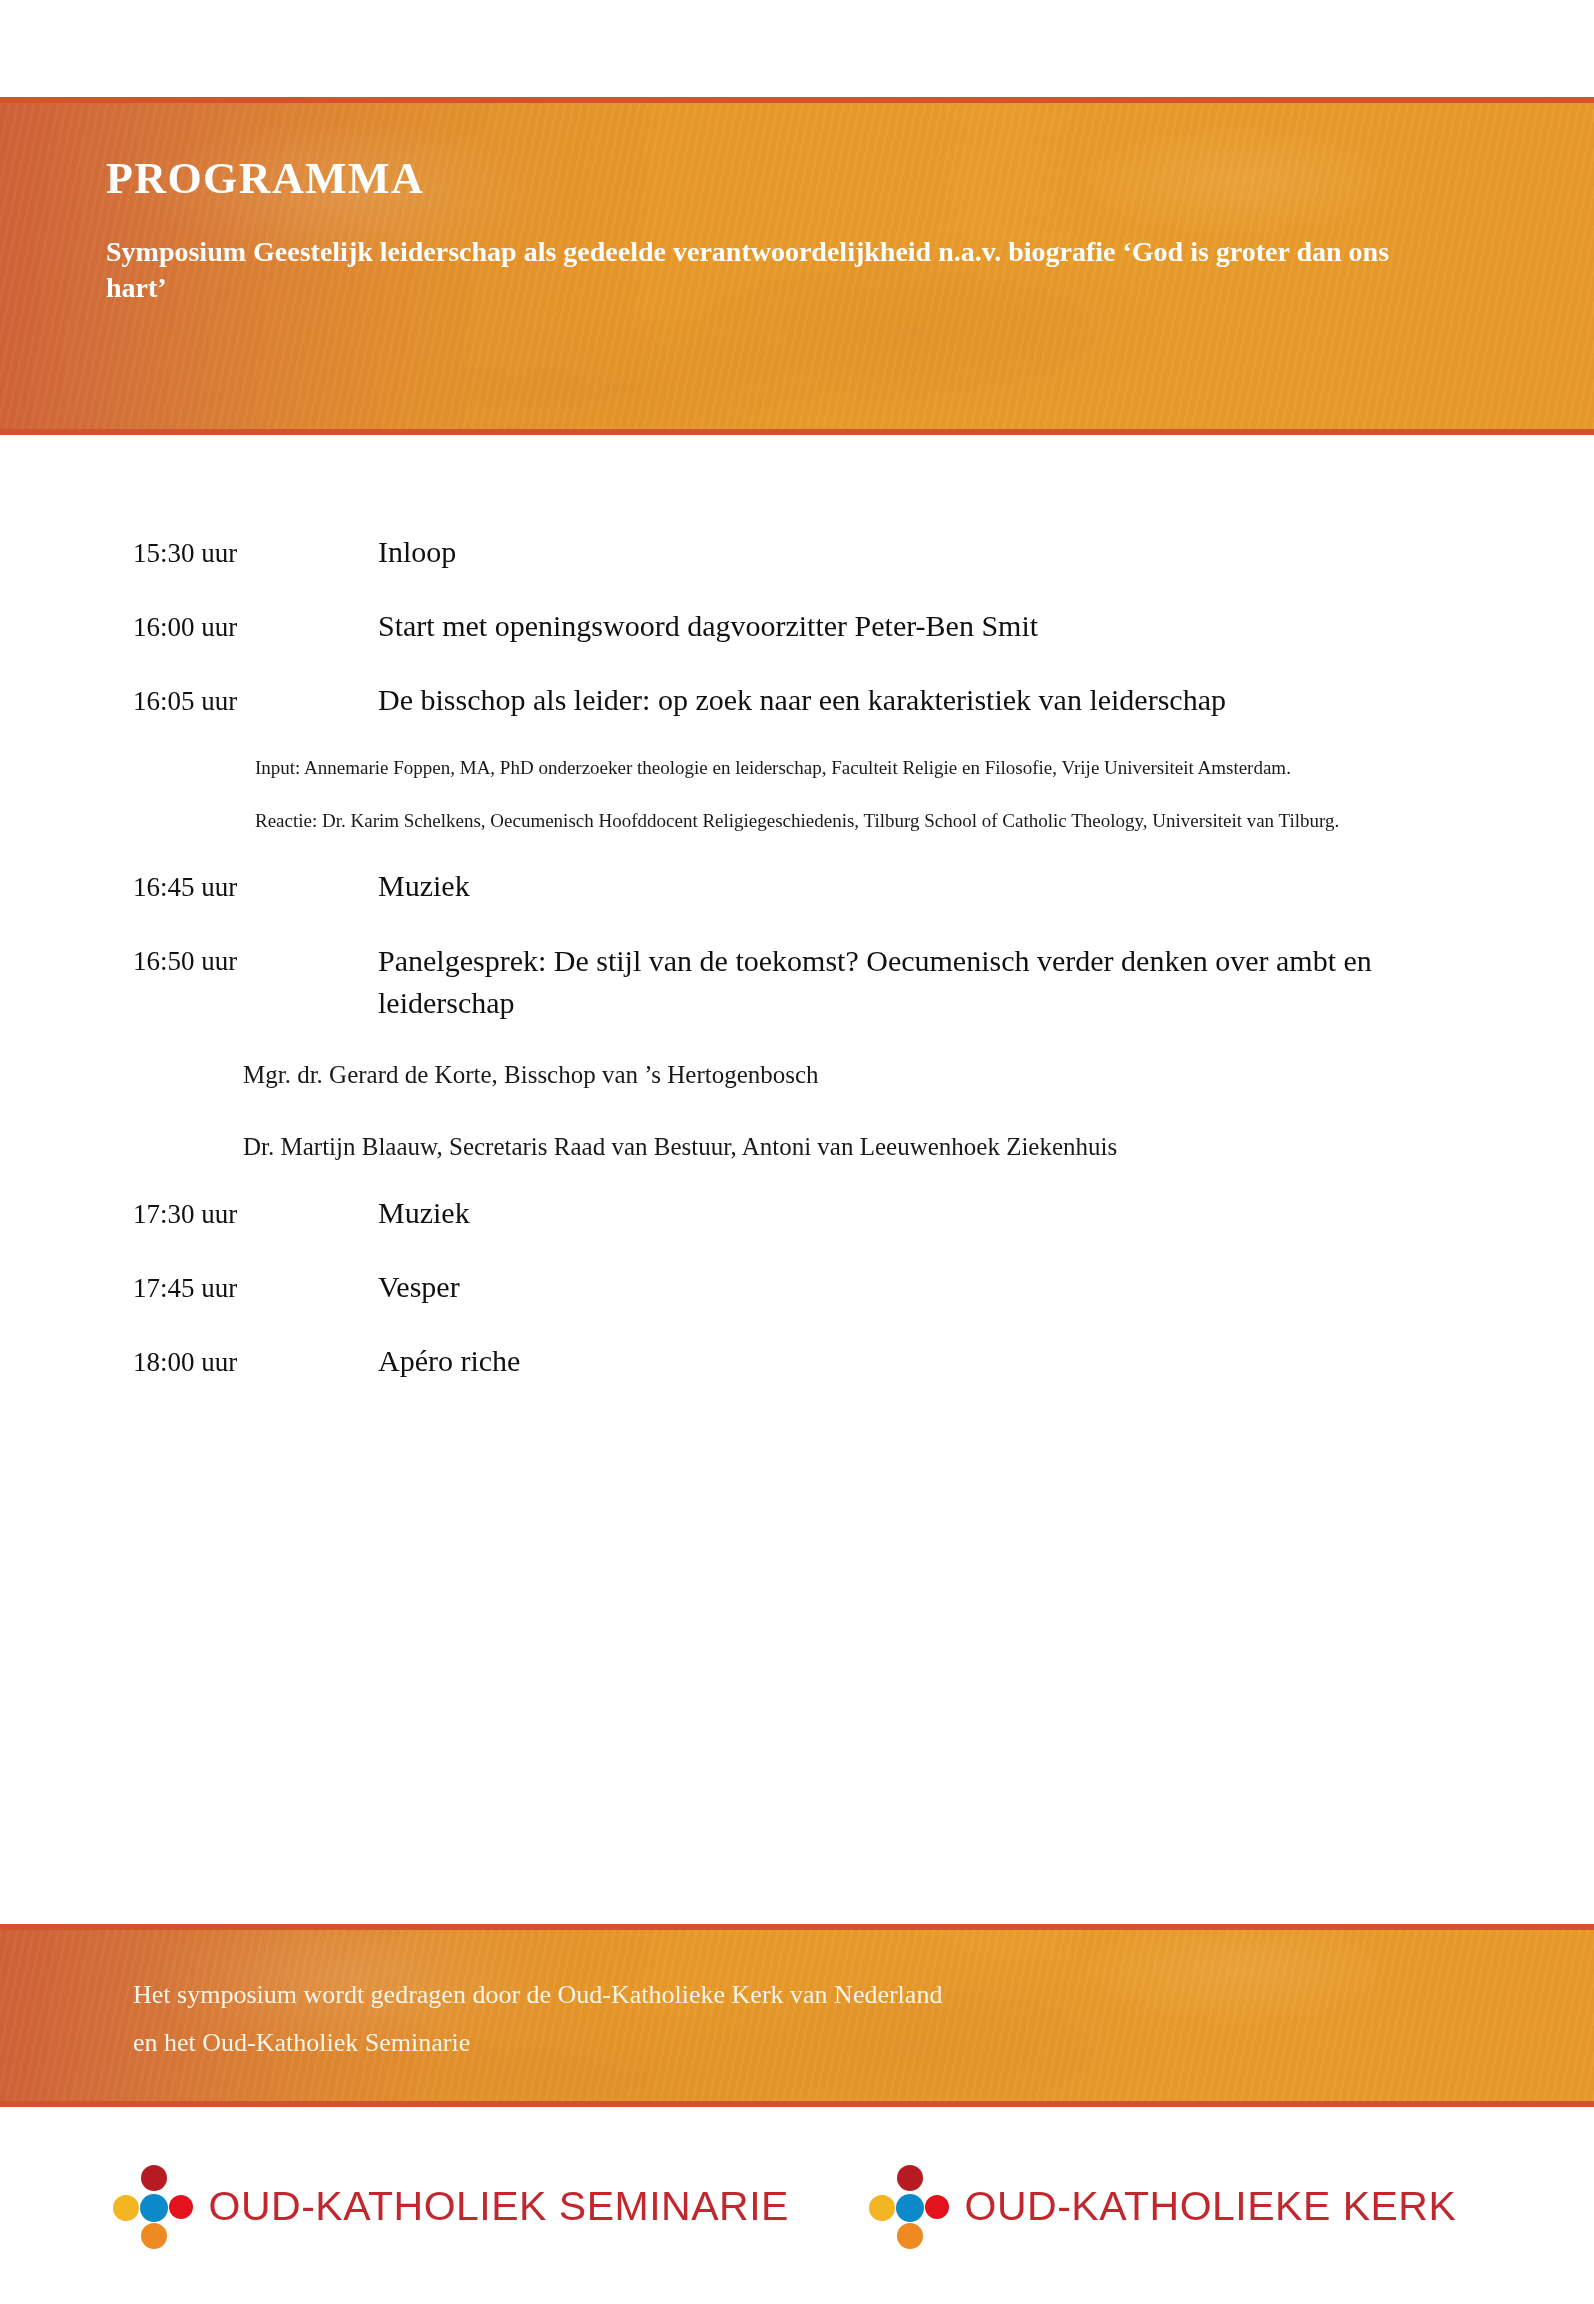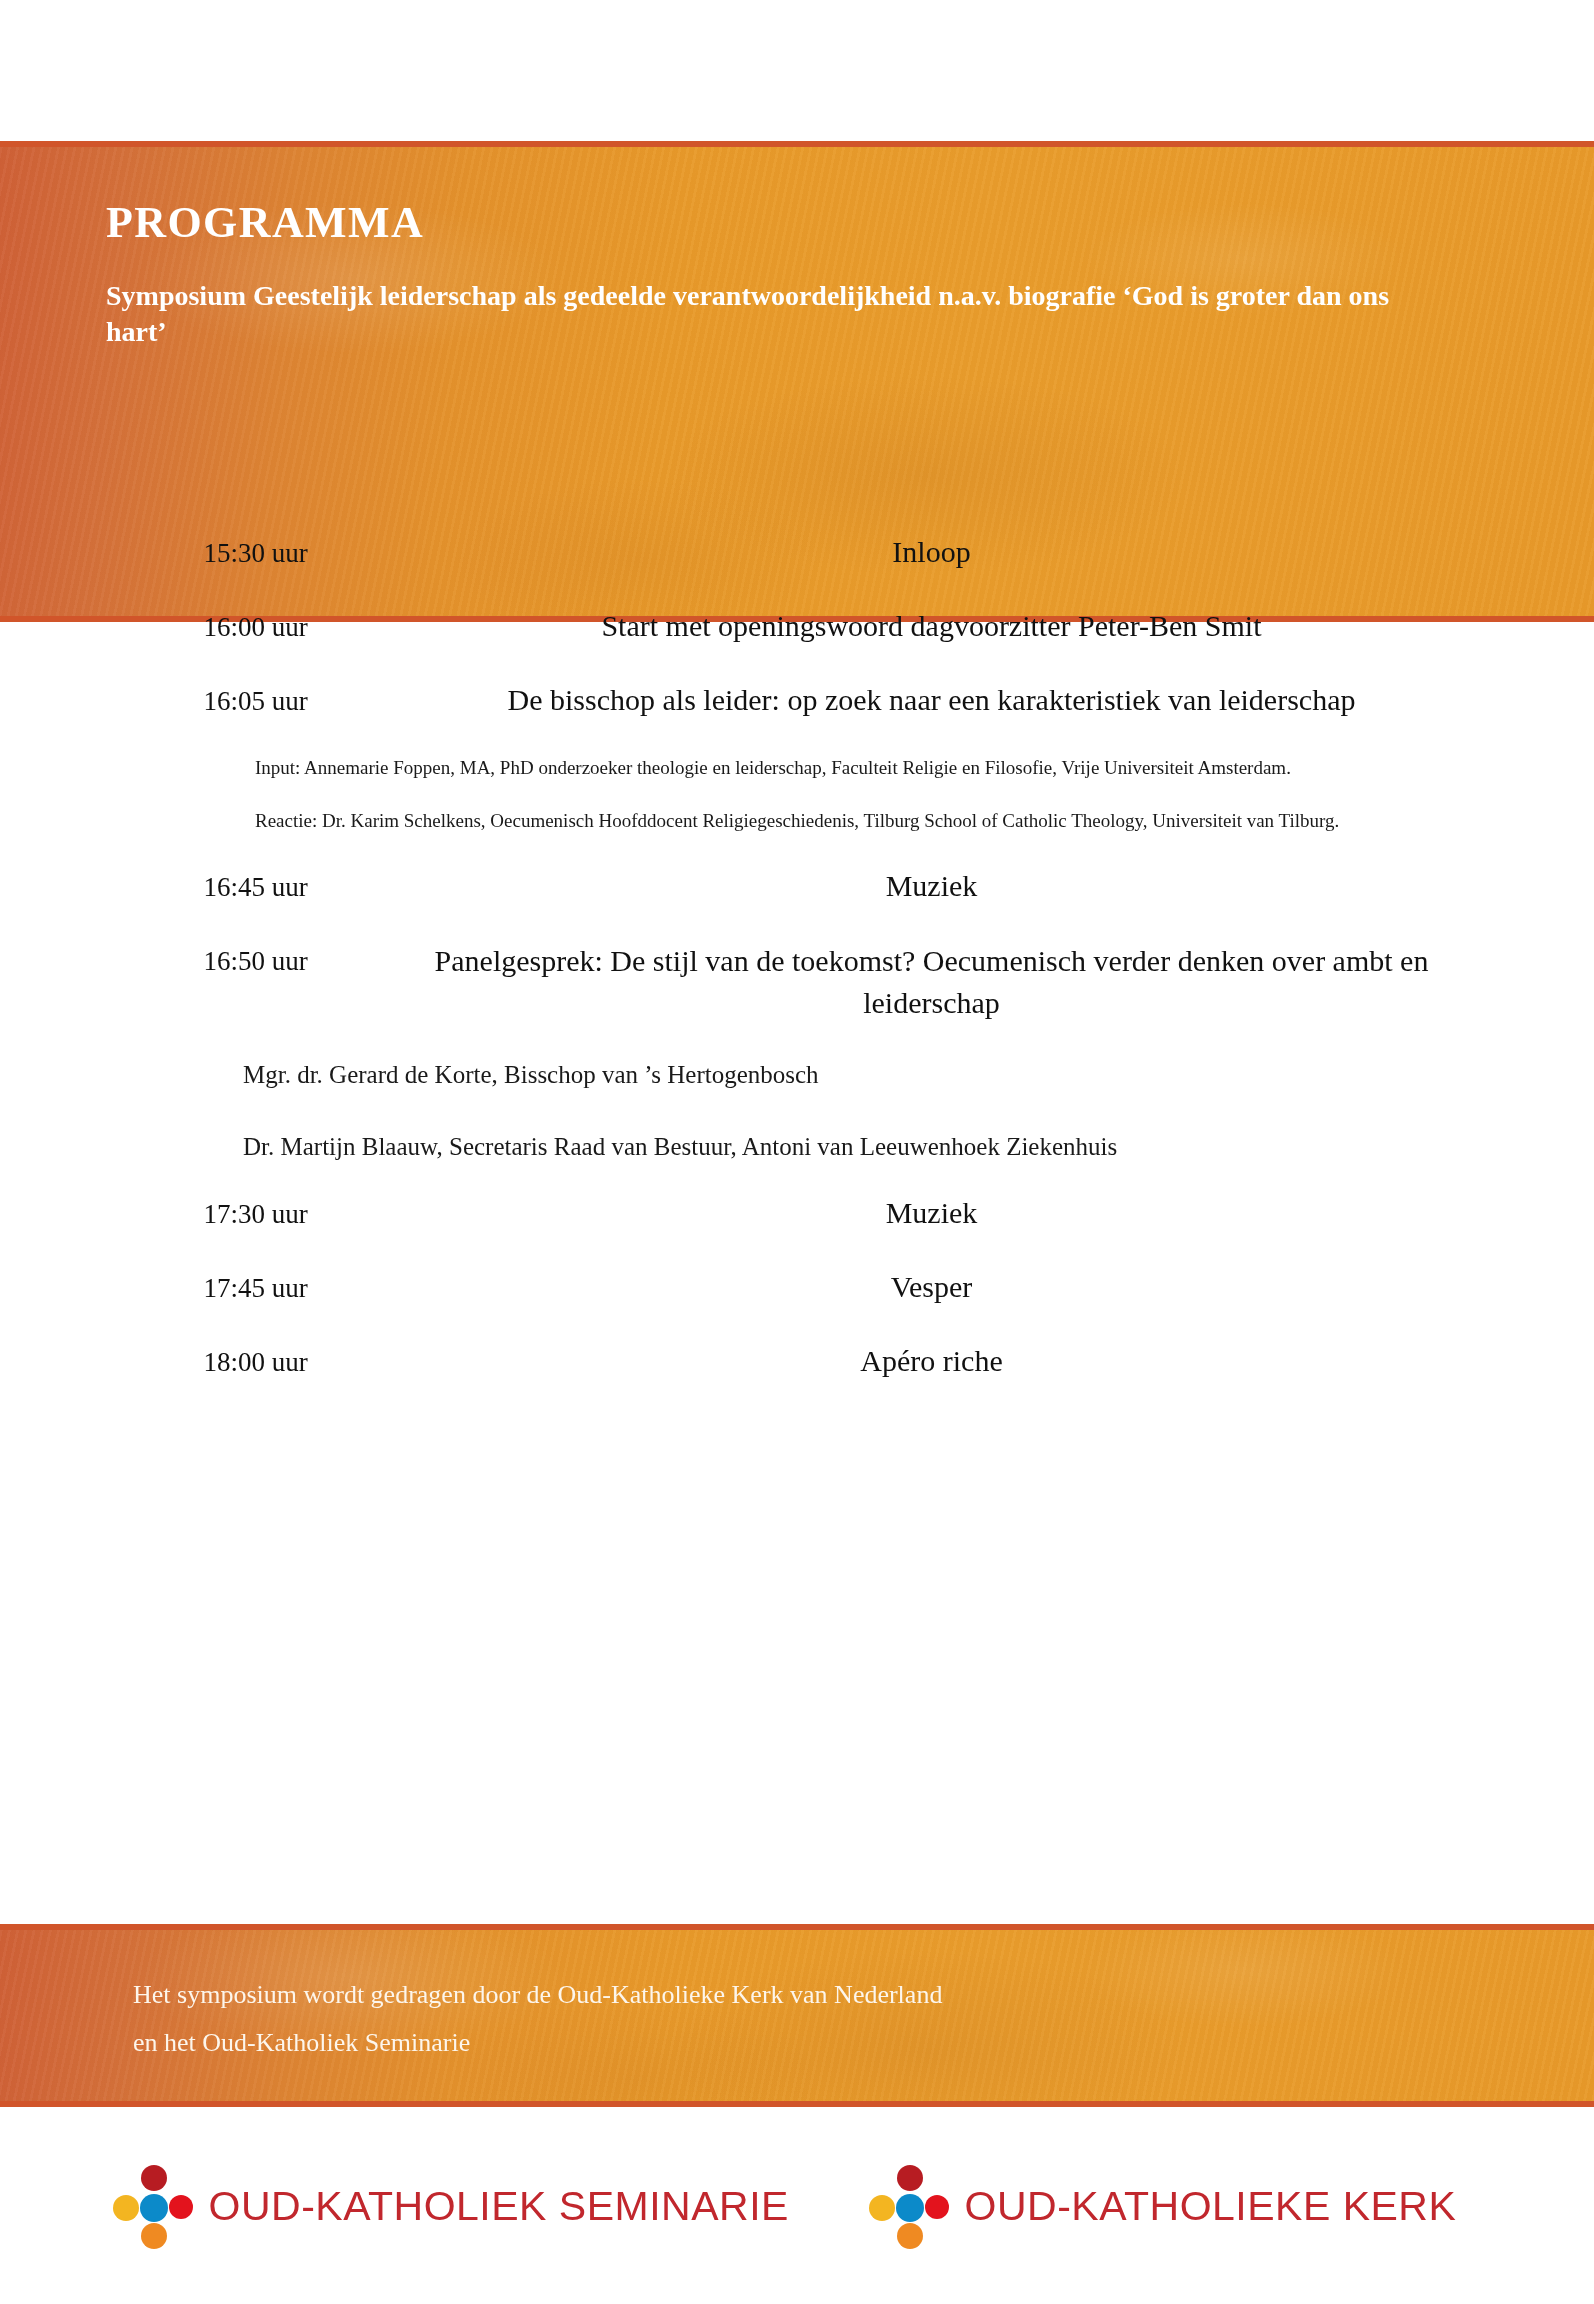--- a/index.html
+++ b/index.html
@@ -43,22 +43,21 @@
       radial-gradient(ellipse 306px 108px at 22% 28%, rgba(255,255,255,.10), rgba(255,255,255,0) 70%),
       radial-gradient(ellipse 378px 144px at 58% 70%, rgba(150,70,20,.09), rgba(0,0,0,0) 70%),
       radial-gradient(ellipse 234px 81px at 78% 24%, rgba(255,255,255,.08), rgba(255,255,255,0) 70%),
       radial-gradient(ellipse 270px 117px at 40% 88%, rgba(160,80,25,.07), rgba(0,0,0,0) 70%),
       repeating-linear-gradient(102deg, rgba(255,255,255,.035) 0px, rgba(255,255,255,.035) 2.7px, rgba(140,70,20,.03) 2.7px, rgba(140,70,20,.03) 8px);
     pointer-events: none;
   }
 
   #header-band {
     top: 97px;
-    height: 481px;
-    margin-top: 44px;
+    height: 338px;
   }
   #footer-band {
     top: 1924px;
     height: 183px;
   }
 
   .band-inner {
     position: relative;
     z-index: 2;
   }
@@ -103,21 +102,20 @@
     position: absolute;
     left: 0;
     top: 531px;
     width: 1595px;
   }
   .sched-row {
     display: flex;
     align-items: flex-start;
     padding: 0 0 0 133px;
     margin-bottom: 31.5px;
-    text-align: center;
   }
   .sched-time {
     width: 245px;
     flex: 0 0 245px;
     font-size: 27px;
     line-height: 1.45;
     color: #111111;
     padding-top: 2.7px;
   }
   .sched-desc {

